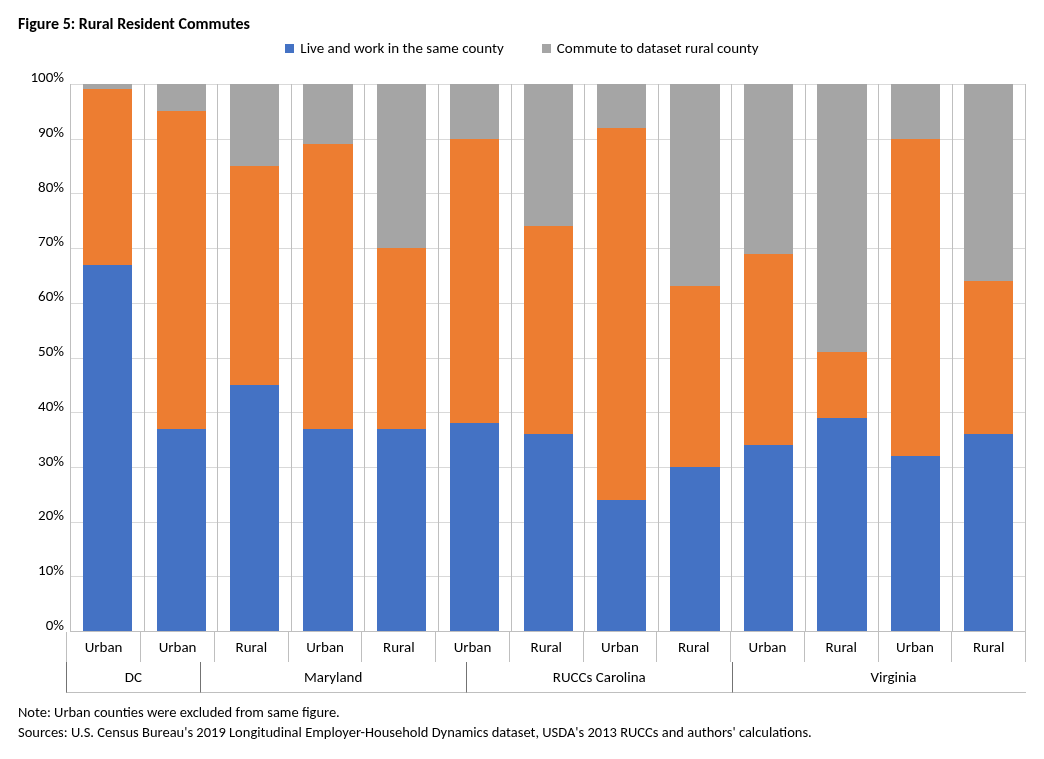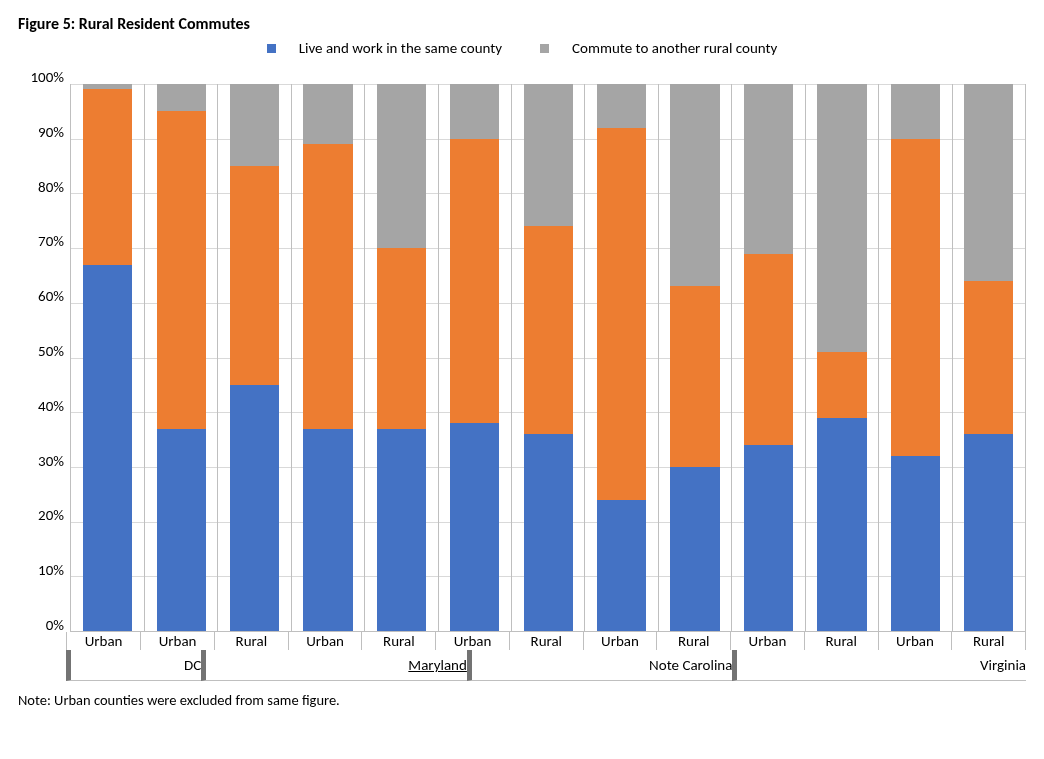--- a/index.html
+++ b/index.html
@@ -20,21 +20,21 @@
   .legend {
     display: flex;
     justify-content: center;
     gap: 38px;
     margin-bottom: 2px;
     font-size: 15px;
   }
   .legend-item {
     display: flex;
     align-items: center;
-    gap: 23px;
+    gap: 6px;
   }
   .swatch {
     width: 9px;
     height: 9px;
     display: inline-block;
   }
   .chart-wrap {
     display: flex;
     height: 548px;
     margin-left: 4px;
@@ -95,29 +95,29 @@
   .axis-row.sub { }
   .ax-group {
     flex: 1;
     display: flex;
     border-left: 1px solid #bfbfbf;
   }
   .ax-group:last-child { border-right: 1px solid #bfbfbf; }
   .ax-sub {
     flex: 1;
     text-align: center;
-    padding: 0 0;
+    padding: 6px 0;
     border-left: 1px solid #bfbfbf;
   }
   .ax-sub:first-child { border-left: none; }
   .ax-state {
     flex: 1;
-    text-align: right;
+    text-align: center;
     padding: 6px 0;
-    border-left: 5px solid #737373;
+    border-left: 1px solid #737373;
     border-bottom: 1px solid #bfbfbf;
   }
   .axis-row.state .ax-state:first-child { }
   .notes {
     margin-top: 10px;
     font-size: 14.5px;
     line-height: 1.35;
   }
   .c-blue { background: #4472C4; }
   .c-orange { background: #ED7D31; }
@@ -128,21 +128,21 @@
 
 <div class="title">Figure 5: Rural Resident Commutes</div>
 
 <div class="legend" id="legend">
     <div class="legend-item">
       <span class="swatch c-blue"></span>
       <span>Live and work in the same county</span>
     </div>
     <div class="legend-item">
       <span class="swatch c-gray"></span>
-      <span>Commute to another rural county</span>
+      <span>Commute to dataset rural county</span>
     </div>
   </div>
 
 <div class="chart-wrap">
   <div class="y-axis" id="y-axis">
       <div class="y-tick">100%</div>
       <div class="y-tick">90%</div>
       <div class="y-tick">80%</div>
       <div class="y-tick">70%</div>
       <div class="y-tick">60%</div>
@@ -299,20 +299,21 @@
       <div class="ax-sub">Urban</div>
       <div class="ax-sub">Rural</div>
     </div>
     <div class="ax-group" style="flex: 2 1 0%;">
       <div class="ax-sub">Urban</div>
       <div class="ax-sub">Rural</div>
     </div>
   </div>
 <div class="axis-row state" id="state-axis">
     <div class="ax-state" style="flex: 1 1 0%;">DC</div>
-    <div class="ax-state" style="flex: 2 1 0%; text-decoration: underline;">Maryland</div>
-    <div class="ax-state" style="flex: 2 1 0%;">Note Carolina</div>
+    <div class="ax-state" style="flex: 2 1 0%;">Maryland</div>
+    <div class="ax-state" style="flex: 2 1 0%;">RUCCs Carolina</div>
     <div class="ax-state" style="flex: 2 1 0%; padding-left: 28px;">Virginia</div>
   </div>
 
 <div class="notes">
   <div>Note: Urban counties were excluded from same figure.</div>
+  <div>Sources: U.S. Census Bureau's 2019 Longitudinal Employer-Household Dynamics dataset, USDA's 2013 RUCCs and authors' calculations.</div>
 </div>
 
 </body></html>

